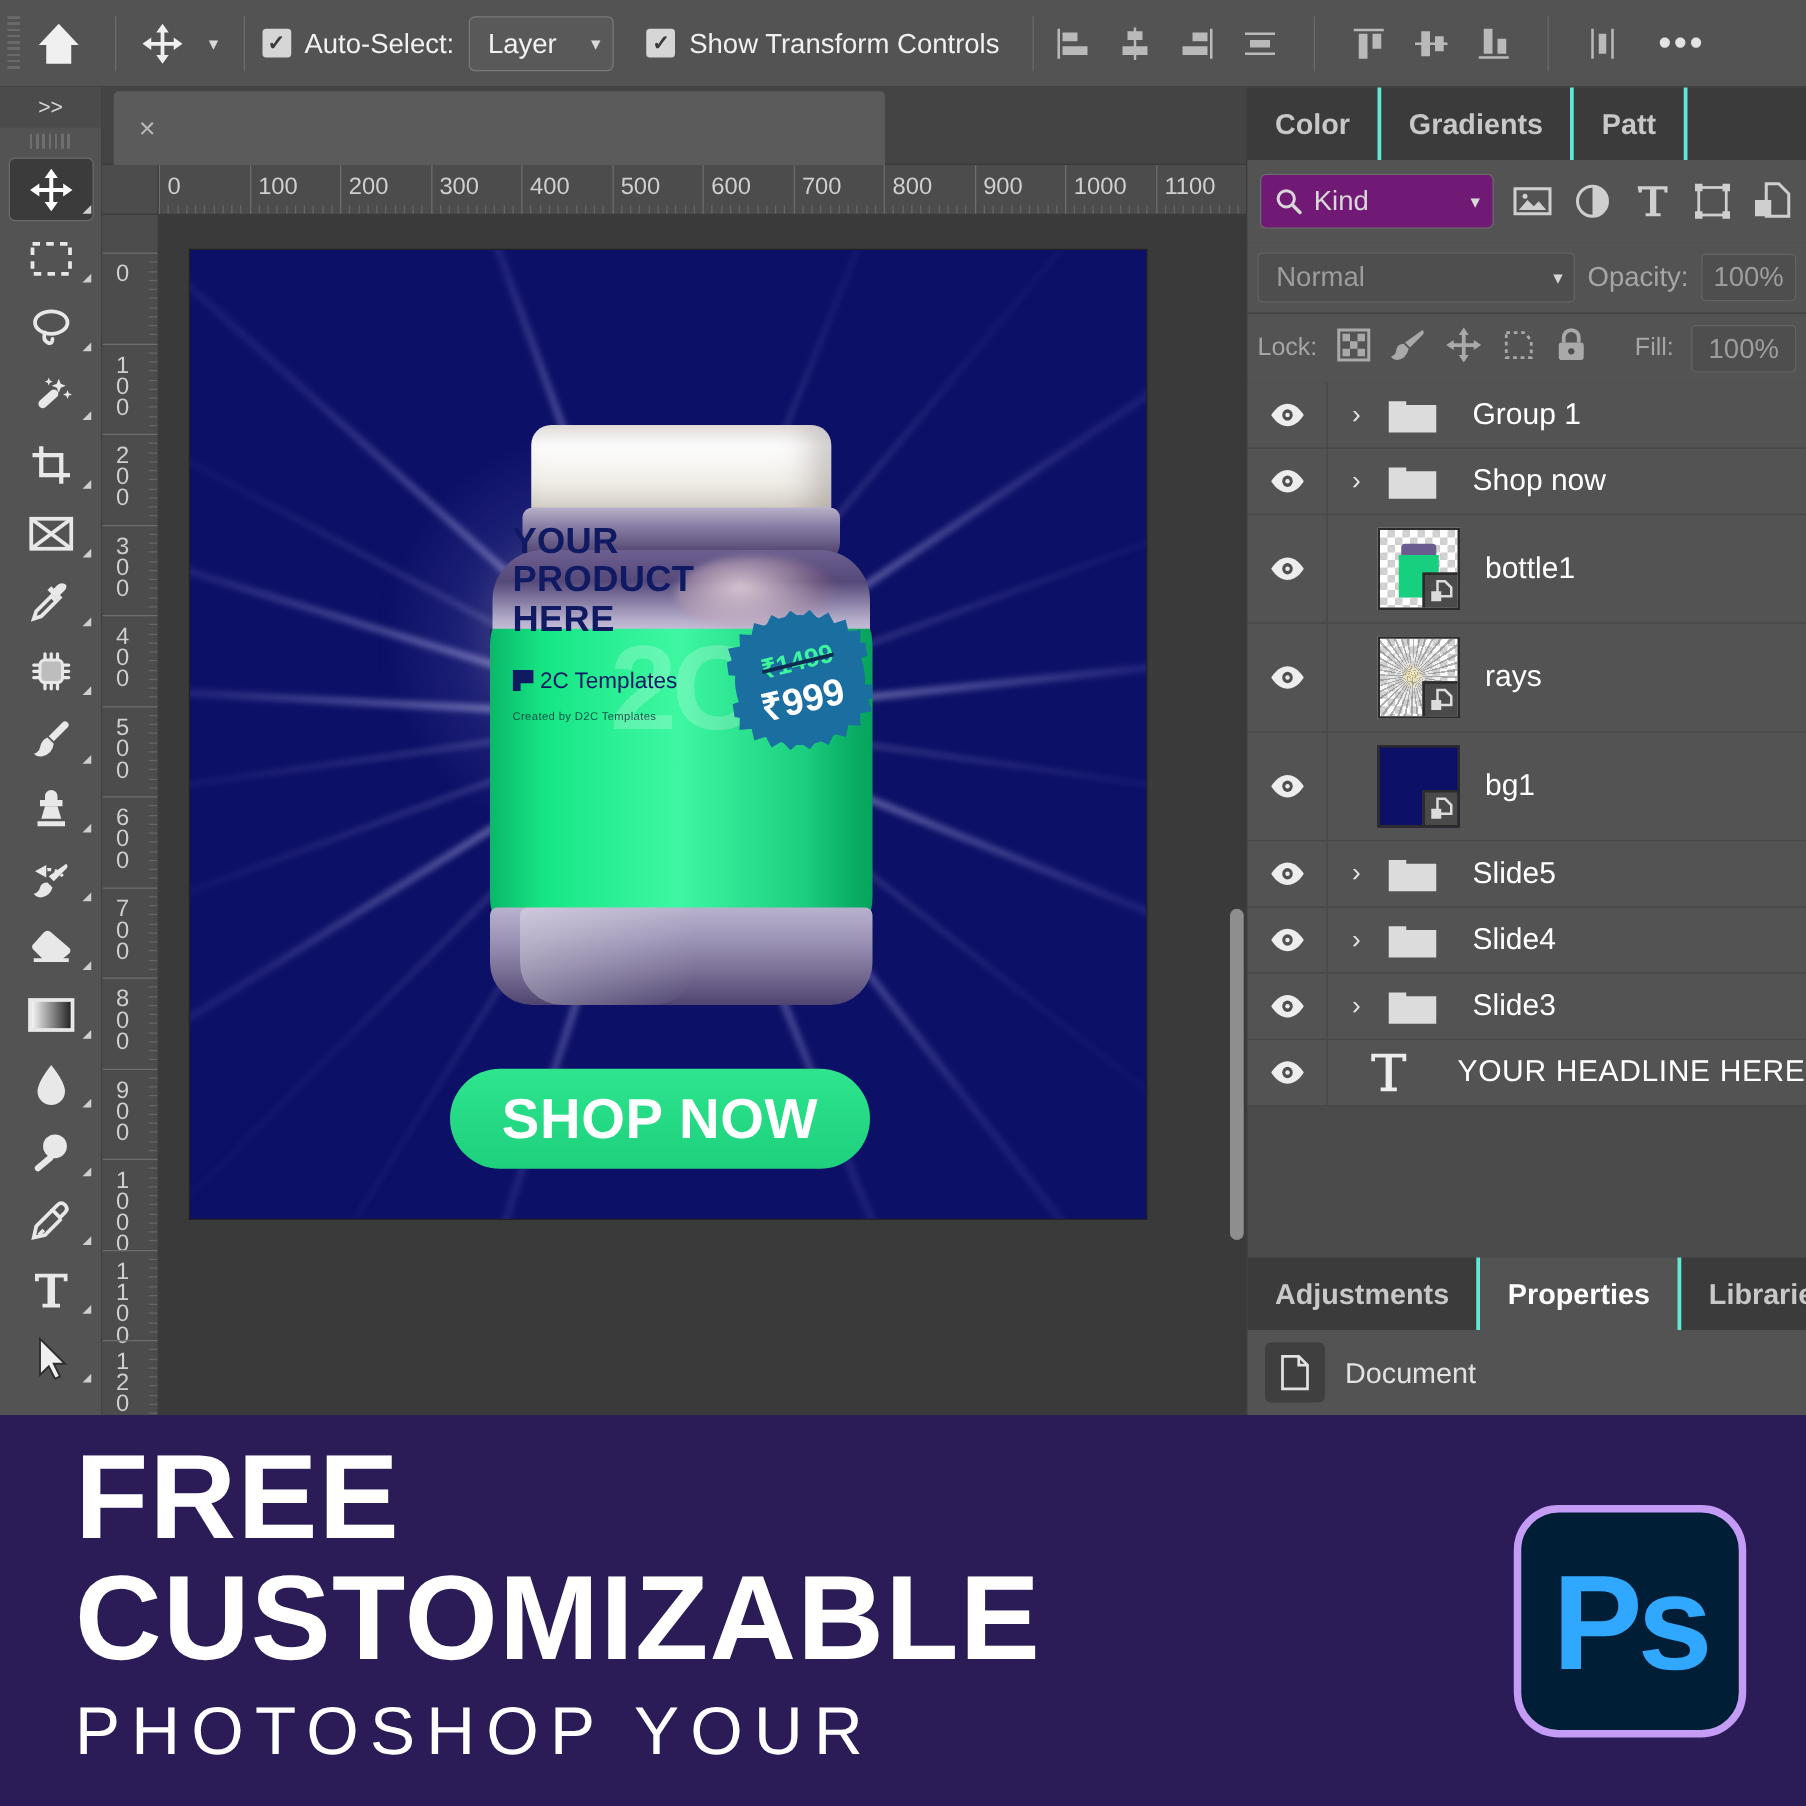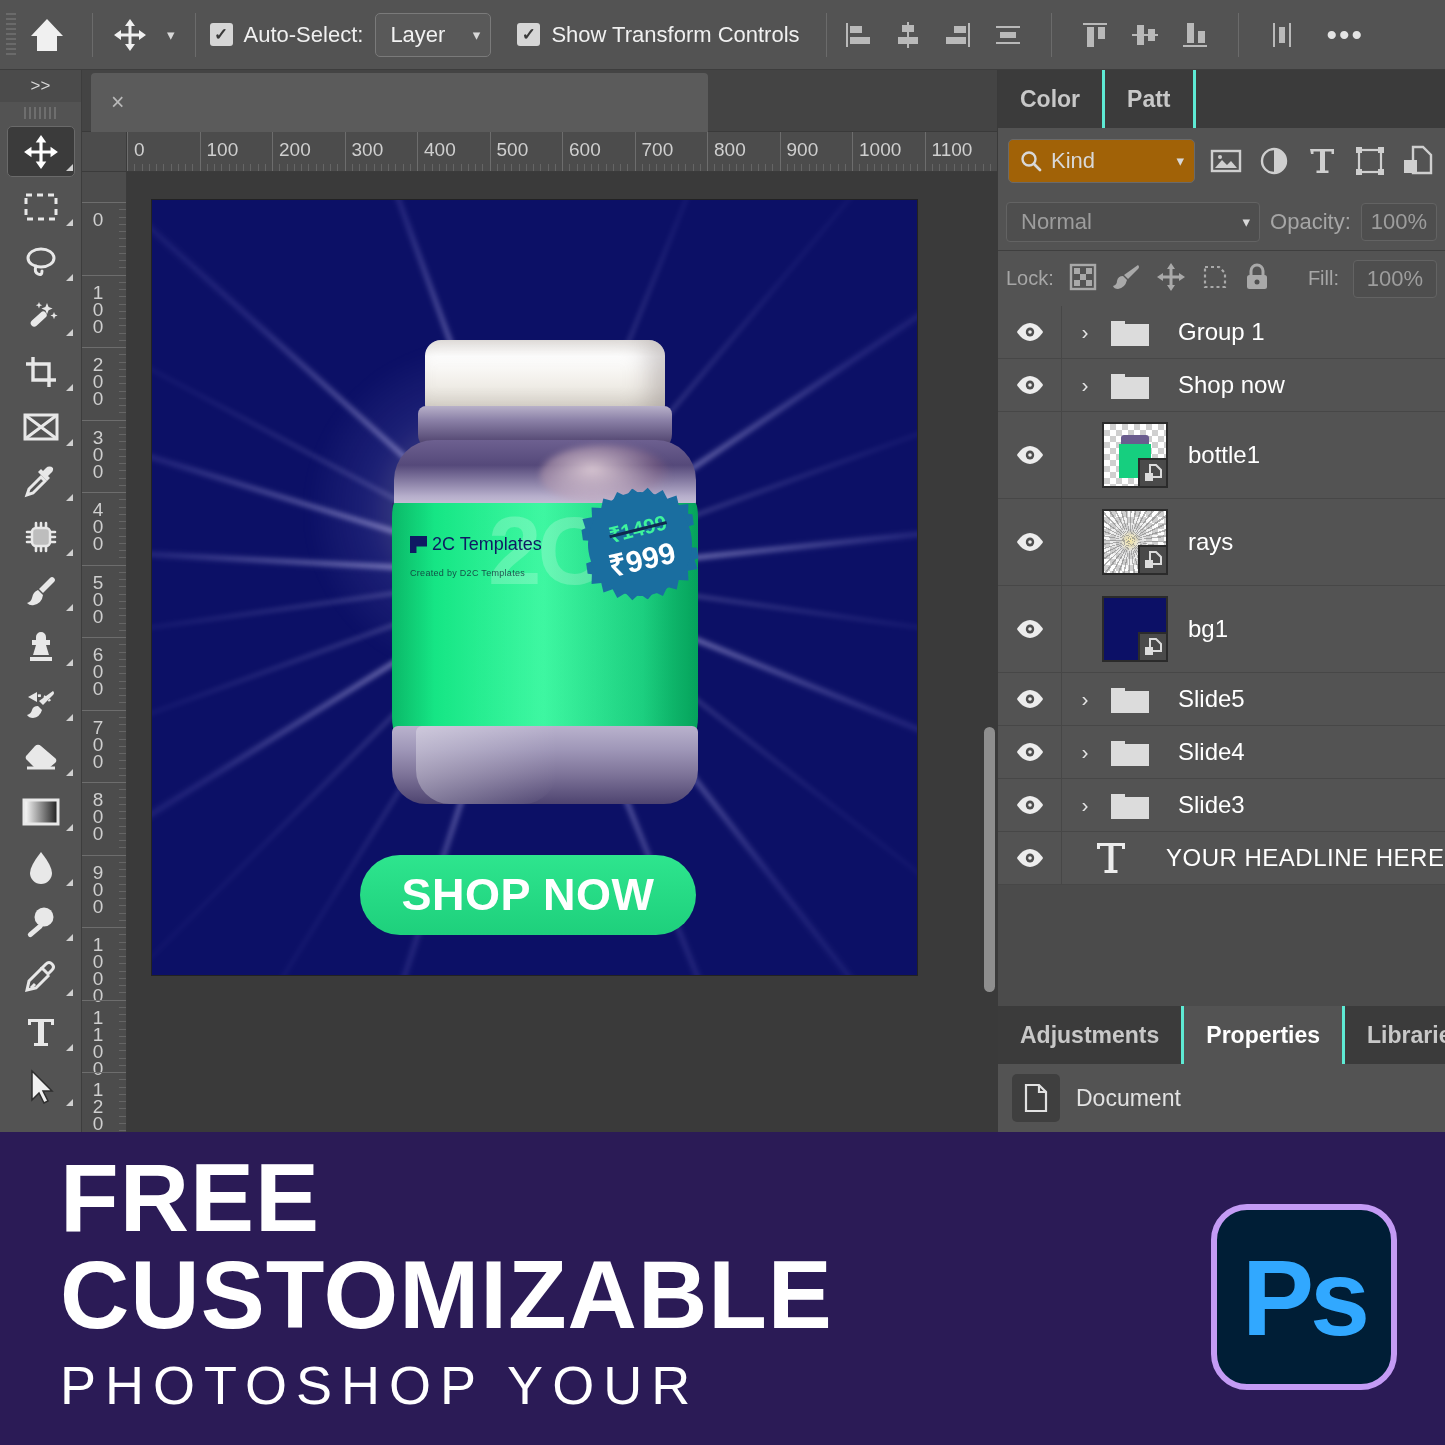--- a/index.html
+++ b/index.html
@@ -255,21 +255,21 @@
     padding: 0 22px; color: #c8c8c8; font-size: 23px; font-weight: bold;
     border-right: 3px solid #5eead4; white-space: nowrap;
   }
   .ptab.active { background: #535353; color: #ffffff; }
 
   .filter-row {
     height: 66px; display: flex; align-items: center; gap: 14px;
     padding: 0 10px; background: #535353;
   }
   .kind-select {
-    width: 190px; height: 44px; background: #a16207; border: 1px solid #6a6a6a;
+    width: 190px; height: 44px; background: #701a75; border: 1px solid #6a6a6a;
     border-radius: 5px; display: flex; align-items: center; padding: 0 10px;
     gap: 8px; color: #d8d8d8; font-size: 22px;
   }
   .kind-label { flex: 1; }
   .fico { width: 34px; height: 34px; }
 
   .blend-row {
     height: 56px; display: flex; align-items: center; gap: 10px;
     padding: 0 8px; background: #535353;
   }
@@ -917,20 +917,25 @@
       </div>
 
       <div class="jar">
         <div class="jar-lid"></div>
         <div class="jar-neck"></div>
         <div class="jar-shoulder"></div>
         <div class="jar-gloss-top"></div>
         <div class="jar-label">
           <div class="wm">2C</div>
         </div>
+        <div class="label-text">
+          <div>YOUR</div>
+          <div>PRODUCT</div>
+          <div>HERE</div>
+        </div>
         <div class="label-brand">
           <i class="brand-mark"></i>
           <span>2C Templates</span>
         </div>
         <div class="label-credit">Created by D2C Templates</div>
         <div class="jar-body-bot"></div>
       </div>
 
       <div class="badge">
         <div class="badge-star"></div>
@@ -943,20 +948,21 @@
         <span class="cta-text">SHOP NOW</span>
       </div>
     </div>
     <div class="v-scroll"></div>
   </div>
 
   <div class="right-panels">
 
     <div class="panel-tabs" id="panel-tabs">
         <div class="ptab">Color</div>
+        <div class="ptab">Gradients</div>
         <div class="ptab">Patt</div>
       </div>
 
     <div class="filter-row">
       <div class="kind-select">
         <svg width="24" height="24" viewBox="0 0 24 24">
             <circle cx="10" cy="10" r="6.5" fill="none" stroke="#d8d8d8" stroke-width="2.4"></circle>
             <path d="M15 15 L21 21" stroke="#d8d8d8" stroke-width="2.8" stroke-linecap="round"></path>
           </svg>
         <span class="kind-label">Kind</span>

